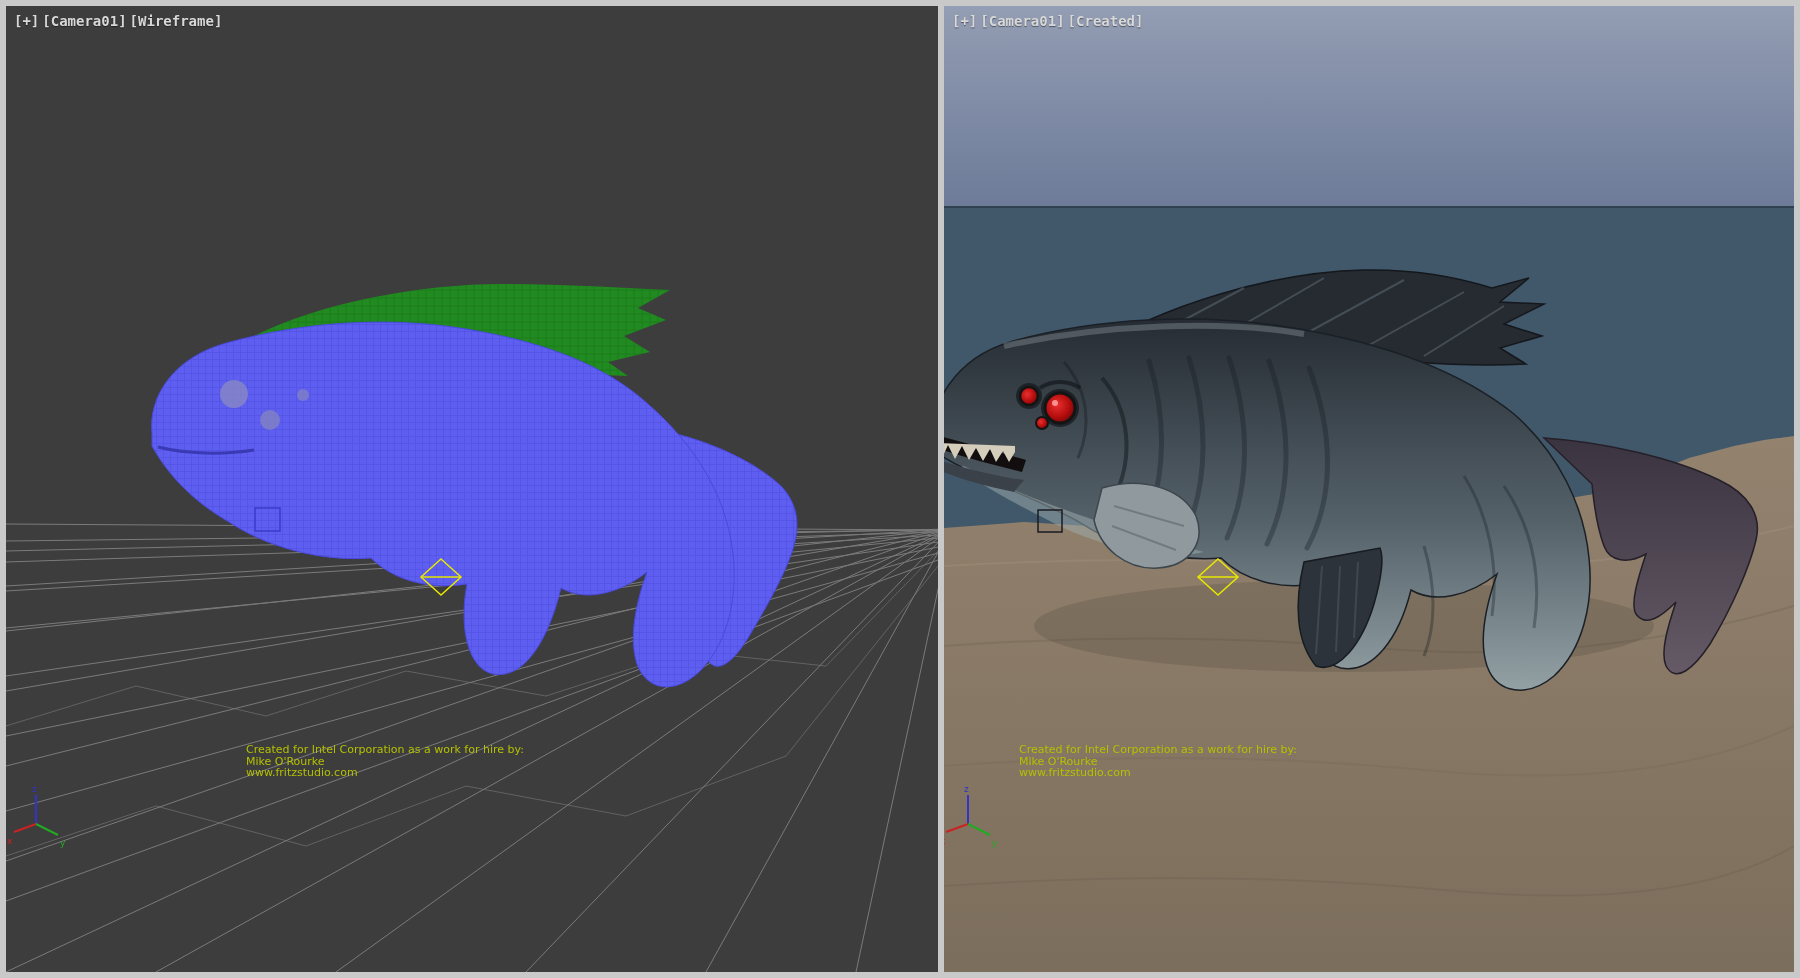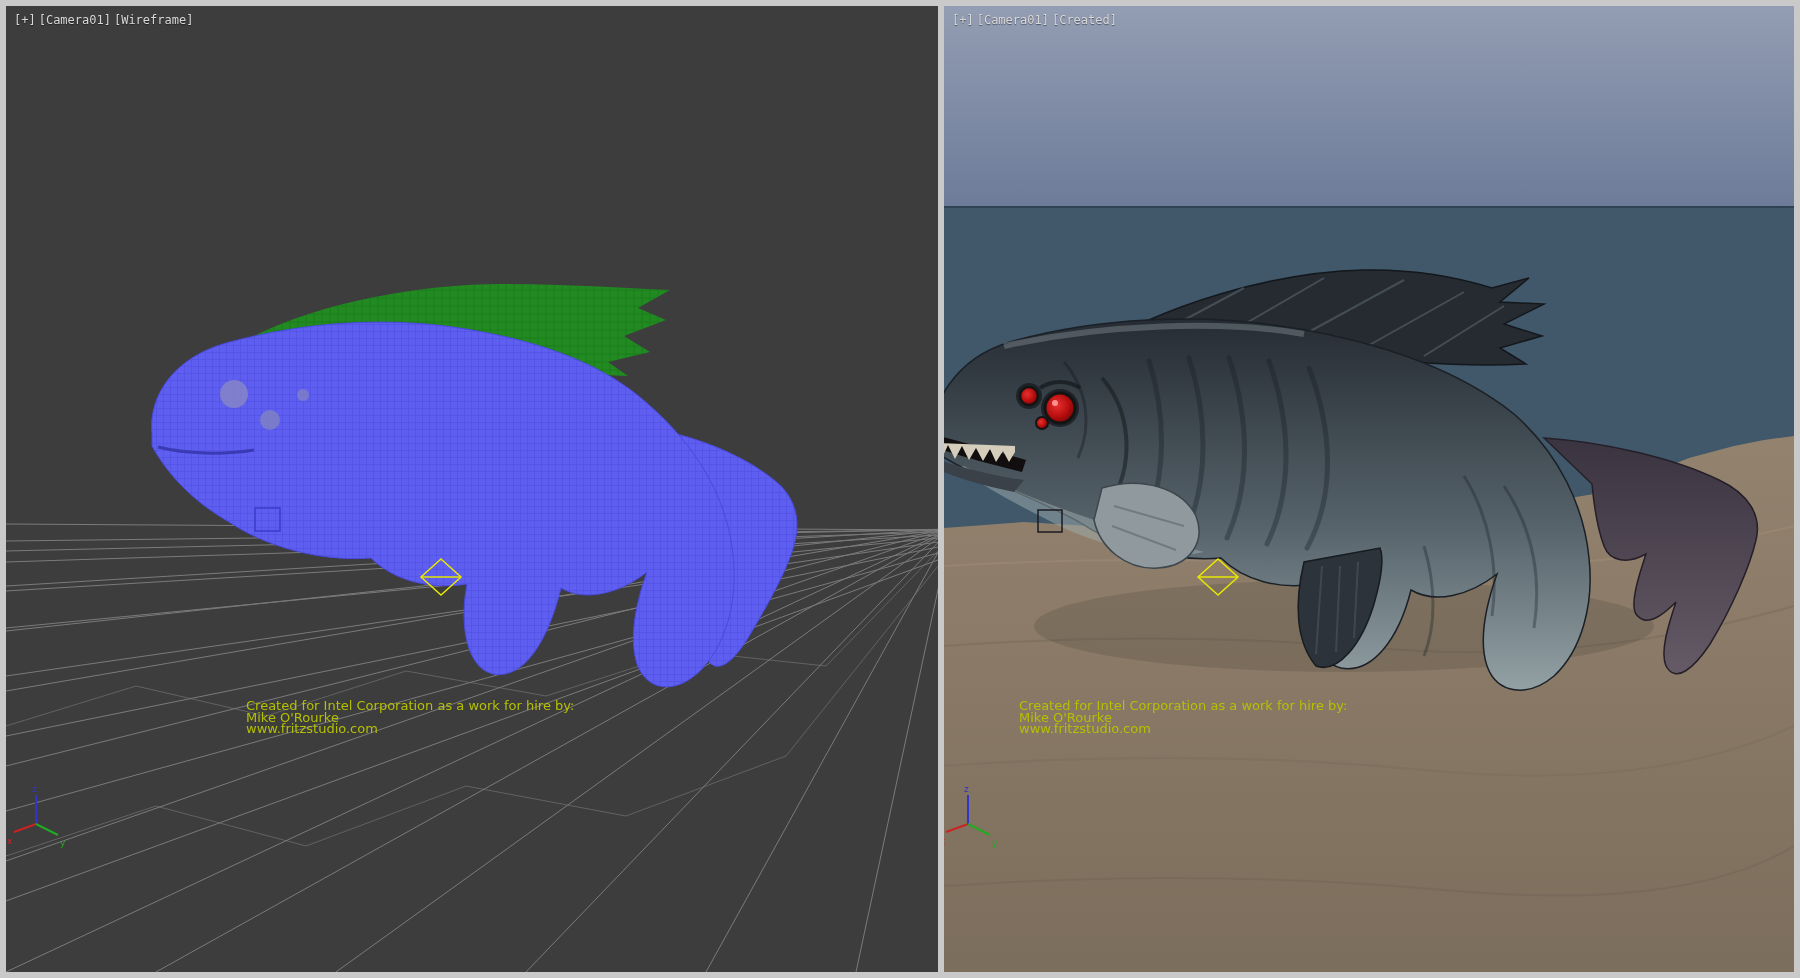--- a/index.html
+++ b/index.html
@@ -35,35 +35,37 @@
     position:absolute;
     top:6px;height:966px;
     overflow:hidden;
   }
   #vp-left{left:6px;width:932px;background:var(--left_viewport_bg,#3d3d3d);}
   #vp-right{left:944px;width:850px;background:var(--sea,#40586a);}
   .viewport svg{display:block;position:absolute;left:0;top:0;}
   .vp-label{
     position:absolute;top:7px;left:8px;
     font-family:"DejaVu Sans Mono", monospace;
-    font-size:12px;
+    font-size:14px;
     color:var(--label_text,#d8d8d8);
     z-index:5;
     text-shadow:0 1px 1px rgba(0,0,0,.45);
     white-space:nowrap;
     cursor:default;
+    font-weight:bold;
   }
   .vp-label span{margin-right:3px;}
   .watermark{
     position:absolute;
     z-index:4;
-    font-size:13px;
+    font-size:11px;
     line-height:11.5px;
     color:var(--watermark,#b4c000);
     white-space:nowrap;
+    margin-top:44px;
   }
   #wm-left{left:240px;top:694px;}
   #wm-right{left:75px;top:694px;}
 </style>
 </head>
 <body>
 
 <div class="frame">
 
   <div class="viewport" id="vp-left">

